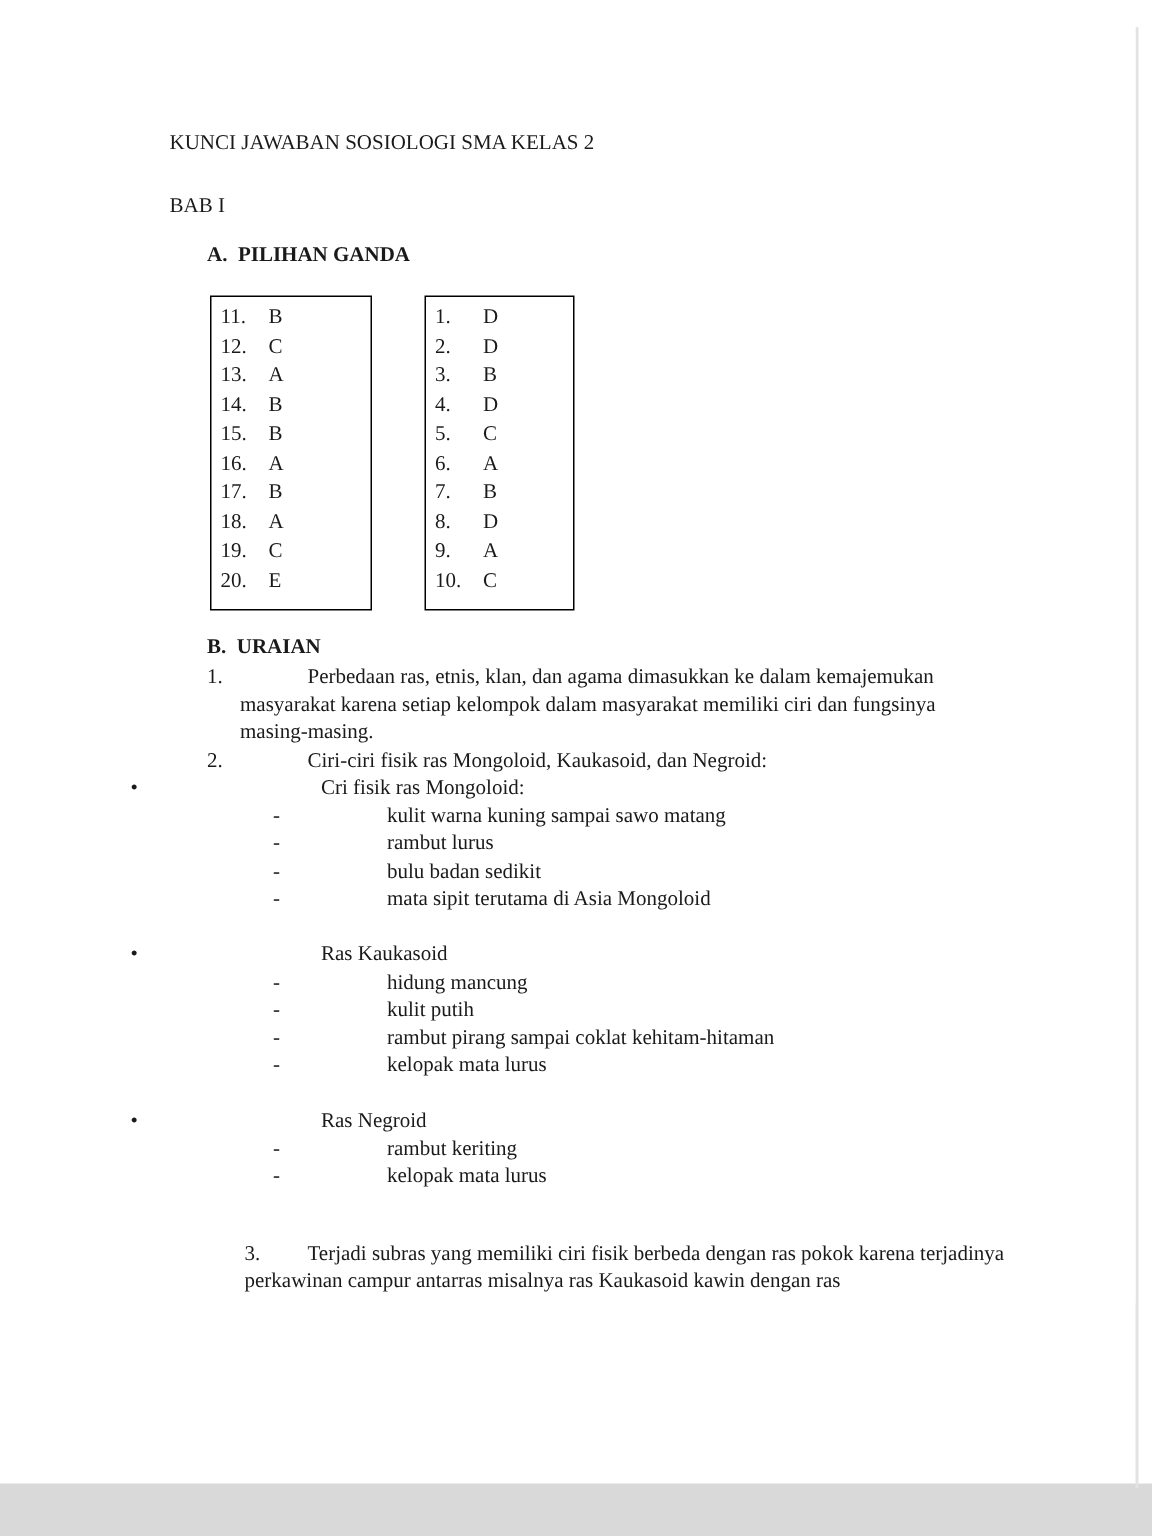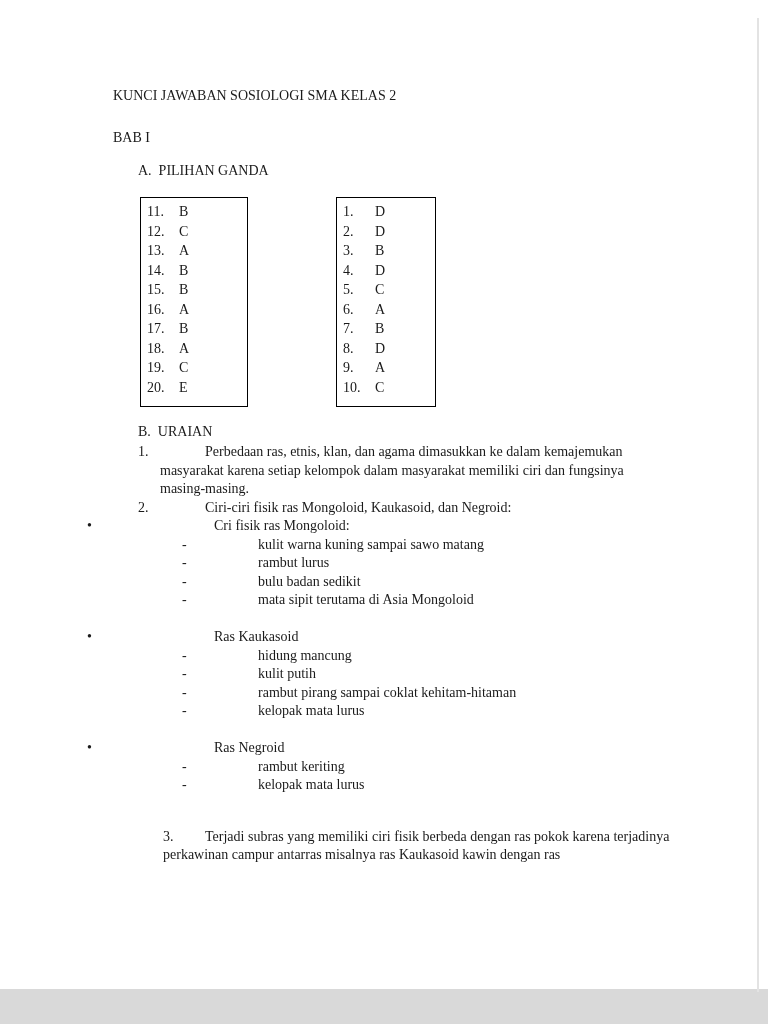--- a/index.html
+++ b/index.html
@@ -22,25 +22,25 @@
     }
     .sheet {
       position: absolute; left: 0; top: 0; width: 757px; height: 889px;
       background: #ffffff;
       border-bottom-right-radius: 22px;
       font-size: 14px;
     }
 
     .title    { position: absolute; left: 113px; top: 88px;  white-space: pre; }
     .bab      { position: absolute; left: 113px; top: 130px; white-space: pre; }
-    .heading  { font-weight: normal; white-space: pre; }
+    .heading  { font-weight: bold; white-space: pre; }
     .heading-a{ position: absolute; left: 138px; top: 163px; }
     .heading-b{ position: absolute; left: 138px; top: 424px; }
 
-    .boxes { position: absolute; left: 140px; top: 197px; display: flex; gap: 88px; }
+    .boxes { position: absolute; left: 140px; top: 197px; display: flex; gap: 35px; }
     .box {
       border: 1px solid #000;
       padding: 4px 6px 9px 6px;
     }
     .box-left  { width: 108px; }
     .box-right { width: 100px; }
     .ans-row { line-height: 19.5px; white-space: pre; }
     .ans-num { display: inline-block; width: 32px; }
 
     .uraian { position: absolute; left: 0; top: 443px; width: 768px; line-height: 18.5px; }

